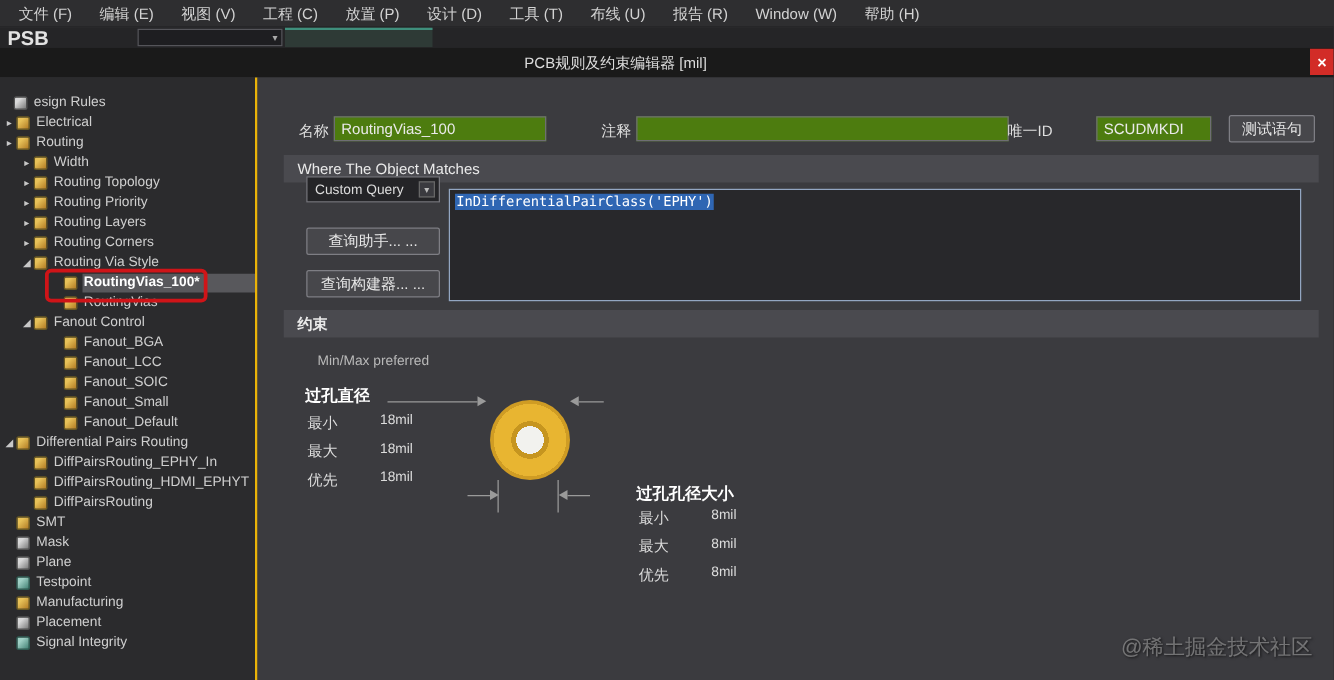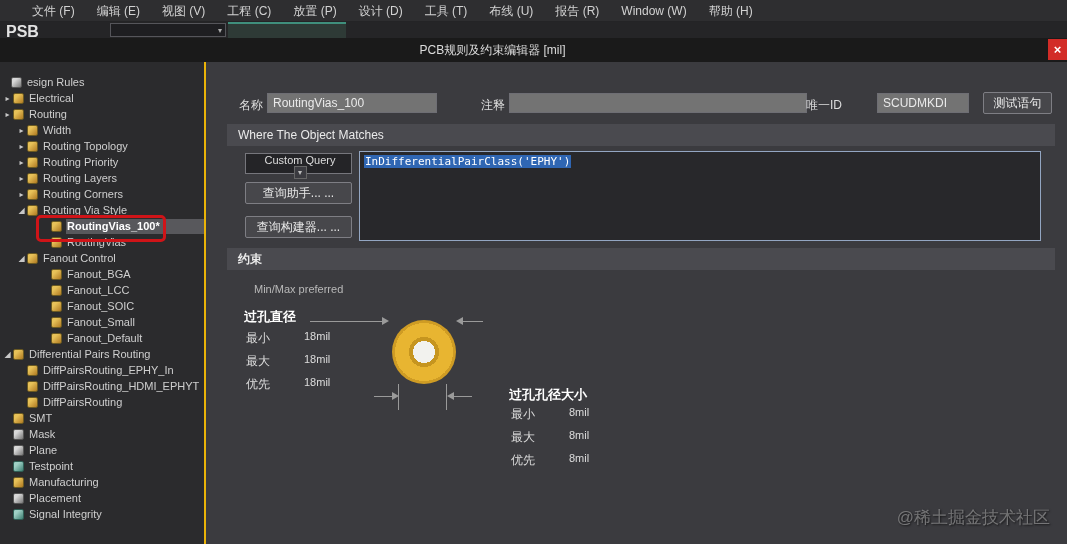--- a/index.html
+++ b/index.html
@@ -2,21 +2,21 @@
 <html><head>
 <meta charset="utf-8">
 <style>
   * { margin:0; padding:0; box-sizing:border-box; }
   html,body { width:1067px; height:544px; overflow:hidden; background:#222; }
   body { font-family:"Liberation Sans","DejaVu Sans",sans-serif; position:relative; }
   .screen { position:absolute; inset:0; width:1067px; height:544px; background:#3b3b3f; }
 
   
   .menubar { position:absolute; left:0; top:0; width:1067px; height:22px; background:#2e2e30;
-             display:flex; align-items:center; padding-left:21px; border-bottom:1px solid #242426; }
+             display:flex; align-items:center; padding-left:4px; border-bottom:1px solid #242426; }
   .menu-item { color:#d2d2d2; font-size:12px; padding:0 11px; height:22px; line-height:22px; cursor:default; }
 
   
   .docstrip { position:absolute; left:0; top:22px; width:1067px; height:16px; background:#252527; overflow:hidden; }
   .doc-label { position:absolute; left:6px; top:1px; color:#e2e2e2; font-size:16px; font-weight:bold; }
   .strip-dropdown { position:absolute; left:110px; top:1px; width:116px; height:14px; background:#1e1e21;
                     border:1px solid #55555a; color:#aaa; font-size:8px; text-align:right; padding-right:3px; line-height:13px; }
   .strip-tab { position:absolute; left:228px; top:0; width:118px; height:16px; background:#2e3a36;
                border-top:2px solid #3f8f7c; }
 
@@ -43,21 +43,21 @@
   .tree-icon[data-name="placement-icon"], .tree-icon[data-name="design-rules-icon"]
   { background:linear-gradient(135deg,#d8d8d8 30%,#777 100%); border-color:#555; }
   .tree-icon[data-name="signal-integrity-icon"], .tree-icon[data-name="testpoint-icon"]
   { background:linear-gradient(135deg,#9fd0c5 30%,#3f7f72 100%); border-color:#2f5f55; }
   .tree-label { color:#cfcfcf; font-size:11px; white-space:nowrap; flex:1; line-height:15px; padding-left:1px; }
   .tree-row.selected .tree-label { background:#58585c; color:#ffffff; font-weight:bold; }
 
   
   .main { position:relative; flex:1; background:#3b3b3f; overflow:hidden; }
   .flabel { position:absolute; color:#dedede; font-size:12px; }
-  .field { position:absolute; background:#737373; border:1px solid #6e6e74; color:#eaeaea; font-size:12px;
+  .field { position:absolute; background:#4d7c0f; border:1px solid #6e6e74; color:#eaeaea; font-size:12px;
            padding:0 5px; height:20px; font-family:"Liberation Sans",sans-serif; }
   .btn { position:absolute; background:#47474b; border:1px solid #7e7e84; color:#e8e8e8; font-size:12px;
          border-radius:2px; cursor:pointer; }
   .sec-header { position:absolute; left:21px; width:828px; height:22px; background:#4a4a4f; color:#eaeaea;
                 font-size:12px; line-height:22px; padding-left:11px; }
   .dd { position:absolute; background:#242427; border:1px solid #76767c; color:#dddddd; font-size:11px;
         display:flex; align-items:center; justify-content:space-between; padding:0 3px 0 6px; cursor:pointer; }
   .dd-arrow { font-size:8px; color:#bbb; background:#3a3a3f; border:1px solid #666; width:13px; height:13px;
               line-height:12px; text-align:center; }
   .query-box { position:absolute; left:153px; top:89px; width:682px; height:90px; background:#28282b;
@@ -270,21 +270,21 @@
       <span class="flabel" style="left:33px; top:35px;" data-name="name-label">名称</span>
       <input class="field" style="left: 61px; top: 31px; width: 170px;" data-name="name-input" value="RoutingVias_100">
       <span class="flabel" style="left:275px; top:35px;" data-name="comment-label">注释</span>
       <input class="field" style="left: 303px; top: 31px; width: 298px;" data-name="comment-input" value="">
       <span class="flabel" style="left:600px; top:35px;" data-name="unique-id-label">唯一ID</span>
       <input class="field" style="left: 671px; top: 31px; width: 92px;" data-name="unique-id-input" value="SCUDMKDI">
       <button class="btn" style="left:777px; top:30px; width:69px; height:22px;" data-name="test-query-button">测试语句</button>
 
       <div class="sec-header" style="top:62px;" data-name="match-section-header">Where The Object Matches</div>
 
-      <div class="dd" style="left:39px; top:91px; width:107px; height:21px;flex-direction:column;" data-name="query-type-dropdown">
+      <div class="dd" style="left:39px; top:79px; width:107px; height:21px;" data-name="query-type-dropdown">
         <span data-name="query-type-value">Custom Query</span>
         <span class="dd-arrow" data-name="chevron-down-icon">▾</span>
       </div>
       <button class="btn" style="left:39px; top:120px; width:107px; height:22px;" data-name="query-helper-button">查询助手... ...</button>
       <button class="btn" style="left:39px; top:154px; width:107px; height:22px;text-align:center;" data-name="query-builder-button">查询构建器... ...</button>
 
       <div class="query-box" data-name="query-editor">
         <span class="query-sel" data-name="query-text">InDifferentialPairClass('EPHY')</span>
       </div>
 

